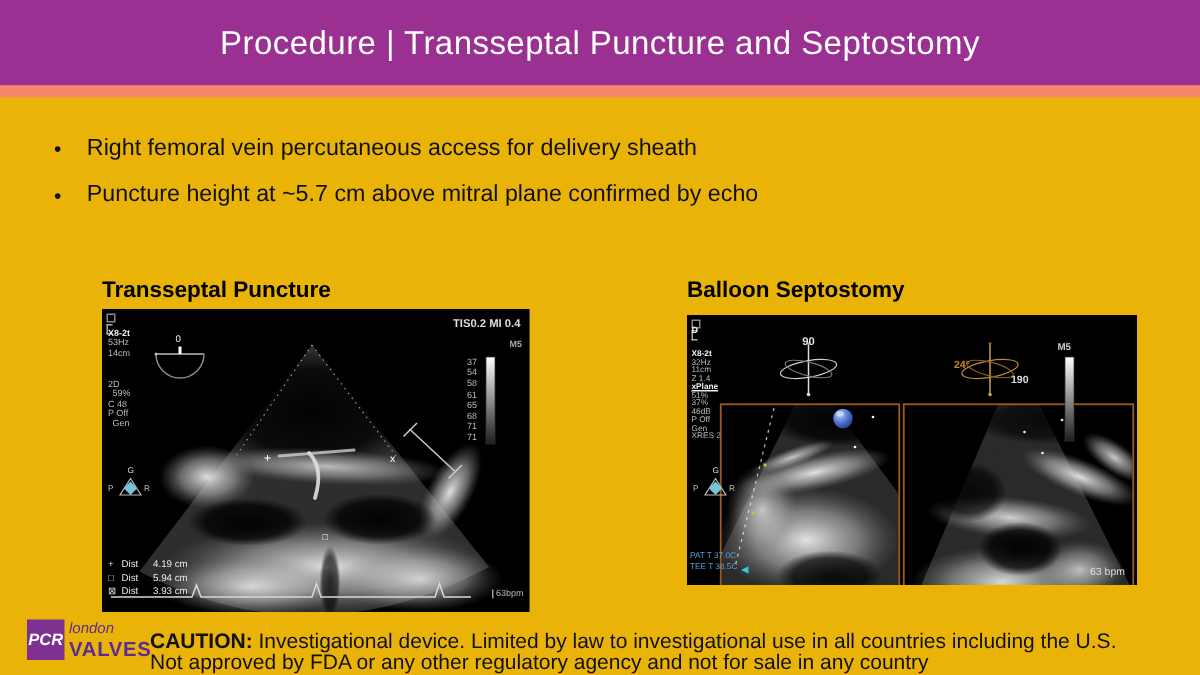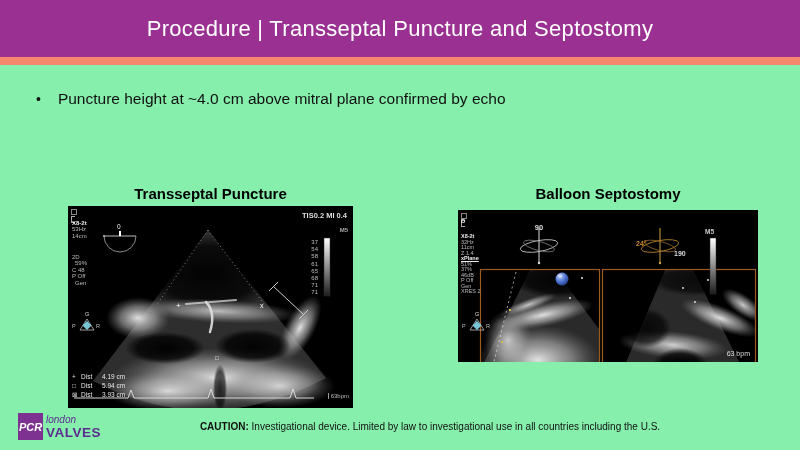--- a/index.html
+++ b/index.html
@@ -1,38 +1,38 @@
 <!DOCTYPE html>
 <html><head>
 <meta charset="utf-8">
 <style>
   html,body{margin:0;padding:0;background:#fff;}
-  .slide{position:relative;width:800px;height:450px;background:#86efac;overflow:hidden;
+  .slide{position:relative;width:800px;height:450px;background:#eab308;overflow:hidden;
          font-family:"Liberation Sans",sans-serif;}
 
   
   .hdr{position:absolute;top:0;left:0;right:0;height:57px;background:#9A3192;
        display:flex;align-items:center;justify-content:center;}
   .hdr h1{margin:0;color:#fff;font-size:22px;font-weight:400;letter-spacing:.3px;}
   .accent{position:absolute;top:57px;left:0;right:0;height:8px;background:#F5886C;}
 
   
   .bullets{position:absolute;top:90px;left:34px;width:620px;}
   .bullet{display:flex;margin-bottom:13px;font-size:15.5px;color:#111;line-height:18px;}
   .bullet::before{content:"\2022";font-size:14px;margin-right:17px;margin-left:2px;color:#111;}
 
   
-  .cap{position:absolute;top:185px;font-weight:700;font-size:15px;color:#000;text-align:center;}
+  .cap{position:absolute;top:185px;font-weight:700;font-size:15px;color:#000;}
   .cap-left{left:68px;width:285px;}
   .cap-right{left:458px;width:300px;}
 
   
   .echo{position:absolute;background:#000;overflow:hidden;}
   .echo-left{left:68px;top:206px;width:285px;height:202px;}
-  .echo-right{left:458px;top:210px;width:300px;height:152px;}
+  .echo-right{left:458px;top:210px;width:300px;height:180px;}
   .echo svg{position:absolute;left:0;top:0;}
   .ov{position:absolute;color:#ccc;}
   .col span{display:block;}
 
   
   .l-tis{top:5px;right:6px;font-size:7.5px;font-weight:700;color:#ddd;}
   .l-m5{top:21px;right:5px;font-size:6px;color:#aaa;font-weight:700;}
   .l-side1{top:14px;left:4px;font-size:6px;line-height:6.4px;color:#bbb;}
   .l-side1 .b{color:#eee;font-weight:700;}
   .l-side2{top:48px;left:4px;font-size:6px;line-height:6.4px;color:#bbb;}
@@ -65,21 +65,21 @@
   .corner-ic .br{position:absolute;top:7px;left:0;width:3px;height:5px;border-left:1px solid #aaa;
                  border-top:1px solid #aaa;border-bottom:1px solid #aaa;}
 
   
   .logo{position:absolute;left:18px;top:413px;display:flex;}
   .logo-sq{width:25px;height:27px;background:#7D3190;color:#fff;display:flex;align-items:center;
            justify-content:center;font-size:11px;font-style:italic;font-weight:700;}
   .logo-txt{margin-left:3px;color:#5E2C91;}
   .logo-l1{font-style:italic;font-size:10px;line-height:13px;}
   .logo-l2{font-weight:700;font-size:13.5px;letter-spacing:.5px;line-height:14px;text-align:right;}
-  .caution{position:absolute;left:100px;right:40px;top:420px;text-align:center;font-size:10px;color:#111;line-height:14px;}
+  .caution{position:absolute;left:100px;right:40px;top:420px;text-align:left;font-size:14px;color:#111;line-height:14px;}
   .caution .b{font-weight:700;}
 </style>
 </head>
 <body>
 
 <div class="slide">
 
   <svg width="0" height="0" style="position:absolute" aria-hidden="true">
     <defs>
       <filter id="speck" x="-5%" y="-5%" width="110%" height="110%">
@@ -111,21 +111,22 @@
       </radialGradient>
     </defs>
   </svg>
 
   <header class="hdr">
     <h1>Procedure | Transseptal Puncture and Septostomy</h1>
   </header>
   <div class="accent"></div>
 
   <ul class="bullets" style="list-style:none;margin:0;padding:0;">
-    <li class="bullet">Puncture height at ~4.0 cm above mitral plane confirmed by echo</li>
+    <li class="bullet">Right femoral vein percutaneous access for delivery sheath</li>
+    <li class="bullet">Puncture height at ~5.7 cm above mitral plane confirmed by echo</li>
   </ul>
 
   <div class="cap cap-left">Transseptal Puncture</div>
   <div class="cap cap-right">Balloon Septostomy</div>
 
   <div class="echo echo-left">
     <svg viewBox="0 0 285 202" width="285" height="202">
       <rect width="285" height="202" fill="#000"></rect>
       <path d="M140,24 L25,175 Q140,235 258,172 Z" fill="#5a5a5a" filter="url(#speck)"></path>
       <ellipse cx="140" cy="68" rx="72" ry="40" fill="url(#darkc)"></ellipse>
@@ -312,15 +313,16 @@
 
   <div class="logo">
     <div class="logo-sq">PCR</div>
     <div class="logo-txt">
       <div class="logo-l1">london</div>
       <div class="logo-l2">VALVES</div>
     </div>
   </div>
   <div class="caution">
     <div><span class="b">CAUTION:</span><span> Investigational device. Limited by law to investigational use in all countries including the U.S.</span></div>
+    <div>Not approved by FDA or any other regulatory agency and not for sale in any country</div>
   </div>
 
 </div>
 
 </body></html>

